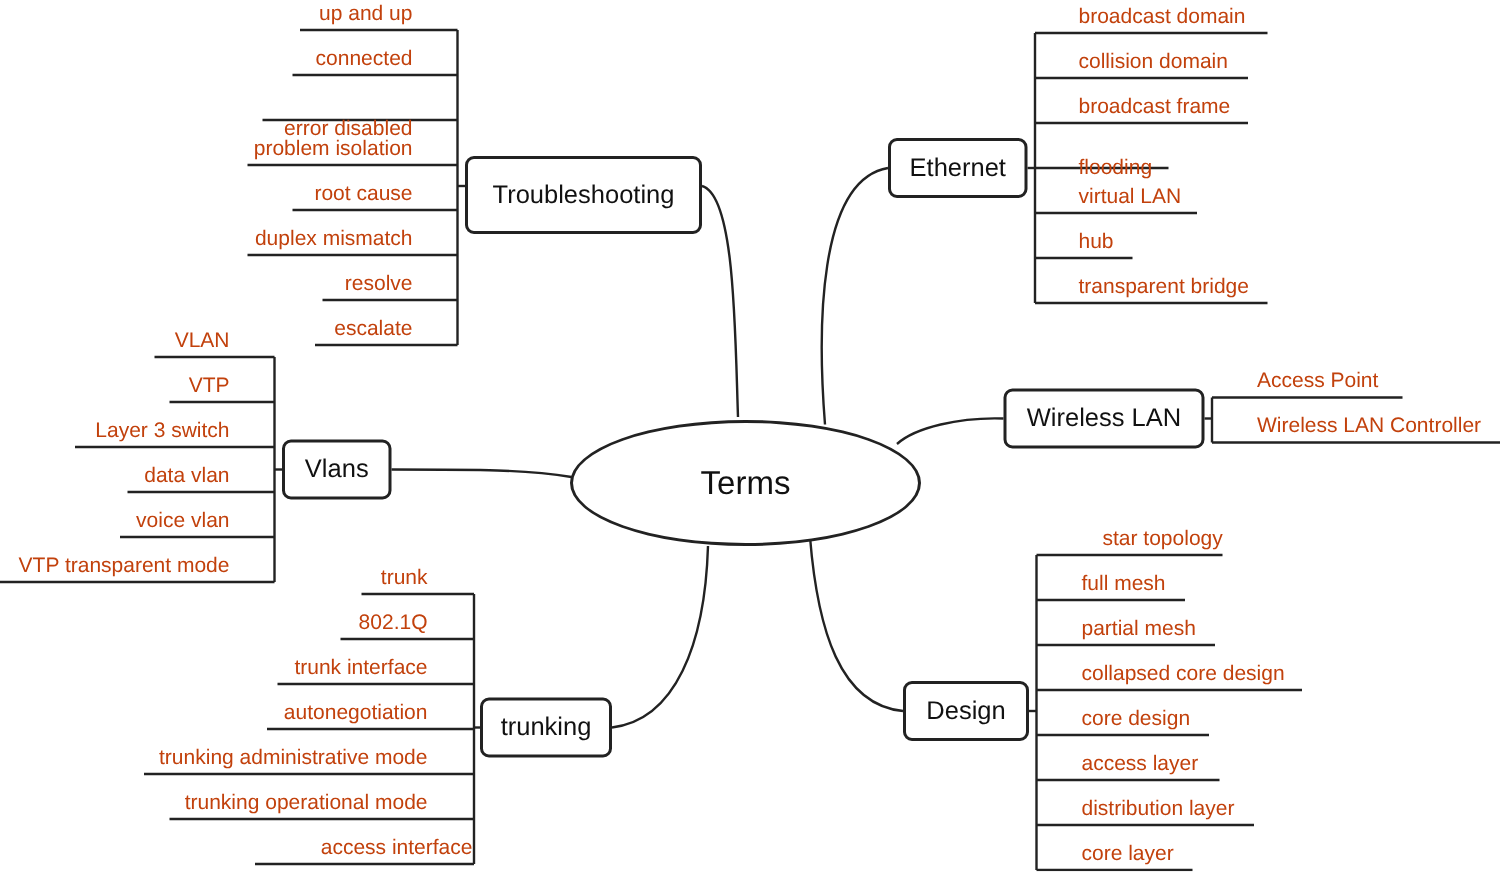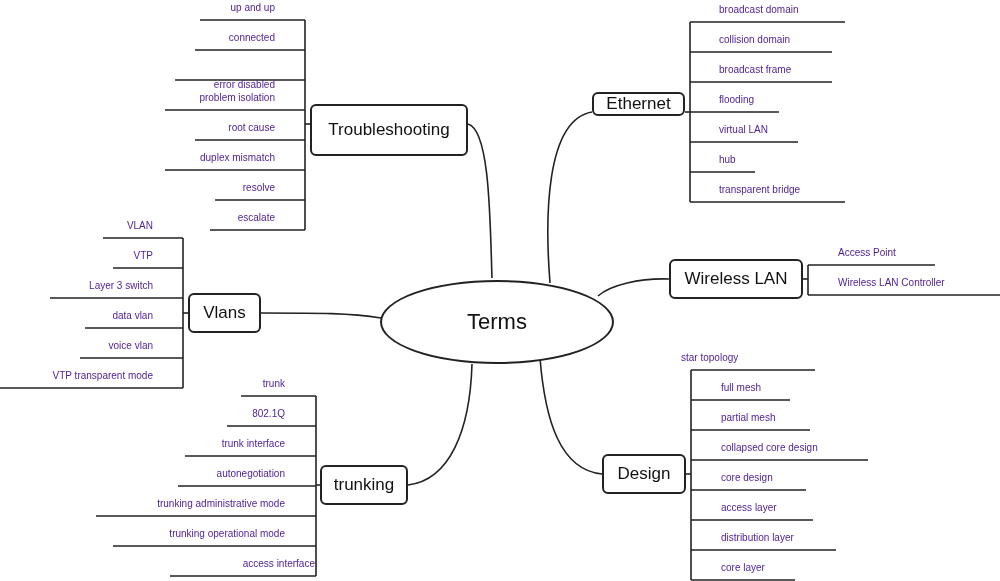--- a/index.html
+++ b/index.html
@@ -4,21 +4,21 @@
 <style>
   html, body { margin: 0; padding: 0; background: #ffffff; }
   #canvas { position: relative; width: 1000px; height: 581px; overflow: hidden; background: #ffffff;
     font-family: "Liberation Sans", sans-serif; color: #111; }
   svg#lines { position: absolute; left: 0; top: 0; width: 1000px; height: 581px; }
   .node { position: absolute; box-sizing: border-box; border: 2px solid #222; border-radius: 6px;
     background: #fff; display: flex; align-items: center; justify-content: center;
     font-size: 17px; color: #111; white-space: nowrap; }
   .central { position: absolute; box-sizing: border-box; border: 2px solid #222; border-radius: 50%;
     background: #fff; display: flex; align-items: center; justify-content: center; font-size: 22px; }
-  .leaf { position: absolute; font-size: 10px; color: #4c1d95; white-space: nowrap; line-height: 16px; }
+  .leaf { position: absolute; font-size: 14px; color: #c2410c; white-space: nowrap; line-height: 16px; }
   .leaf.left { text-align: right; }
 </style>
 </head>
 <body>
 
 <div id="canvas">
   <svg id="lines">
       <path d="M468 124 C 490 130, 490 220, 492 278" fill="none" stroke="#222" stroke-width="1.6"></path>
       <line x1="305" y1="20" x2="305" y2="230" stroke="#222" stroke-width="1.6"></line>
       <line x1="305" y1="124" x2="310" y2="124" stroke="#222" stroke-width="1.6"></line>
@@ -83,21 +83,21 @@
 
   <div id="branch-troubleshooting" class="node" style="left:310px; top:104px; width:158px; height:52px;">
     <span>Troubleshooting</span>
   </div>
   <div id="branch-vlans" class="node" style="left:188px; top:293px; width:73px; height:40px;">
     <span>Vlans</span>
   </div>
   <div id="branch-trunking" class="node" style="left:320px; top:465px; width:88px; height:40px;">
     <span>trunking</span>
   </div>
-  <div id="branch-ethernet" class="node" style="left:592px; top:92px; width:93px; height:24px;">
+  <div id="branch-ethernet" class="node" style="left:592px; top:92px; width:93px; height:40px;">
     <span>Ethernet</span>
   </div>
   <div id="branch-wireless-lan" class="node" style="left:669px; top:259px; width:134px; height:40px;">
     <span>Wireless LAN</span>
   </div>
   <div id="branch-design" class="node" style="left:602px; top:454px; width:84px; height:40px;">
     <span>Design</span>
   </div>
 
   <div id="leaves">
@@ -118,27 +118,27 @@
       <div class="leaf left" style="top: 376px; right: 715px;">trunk</div>
       <div class="leaf left" style="top: 406px; right: 715px;">802.1Q</div>
       <div class="leaf left" style="top: 436px; right: 715px;">trunk interface</div>
       <div class="leaf left" style="top: 466px; right: 715px;">autonegotiation</div>
       <div class="leaf left" style="top: 496px; right: 715px; text-align: center;">trunking administrative mode</div>
       <div class="leaf left" style="top: 526px; right: 715px;">trunking operational mode</div>
       <div class="leaf left" style="top: 556px; right: 685px;">access interface</div>
       <div class="leaf right" style="top: 2px; left: 719px;">broadcast domain</div>
       <div class="leaf right" style="top: 32px; left: 719px;">collision domain</div>
       <div class="leaf right" style="top: 62px; left: 719px;">broadcast frame</div>
-      <div class="leaf right" style="top: 92px; left: 719px;">flooding</div>
+      <div class="leaf right" style="top: 103px; left: 719px;">flooding</div>
       <div class="leaf right" style="top: 122px; left: 719px;">virtual LAN</div>
       <div class="leaf right" style="top: 152px; left: 719px;">hub</div>
       <div class="leaf right" style="top: 182px; left: 719px;">transparent bridge</div>
       <div class="leaf right" style="top: 245px; left: 838px;">Access Point</div>
       <div class="leaf right" style="top: 275px; left: 838px;">Wireless LAN Controller</div>
-      <div class="leaf right" style="top: 350px; left: 681px;">star topology</div>
+      <div class="leaf right" style="top: 350px; left: 735px;">star topology</div>
       <div class="leaf right" style="top: 380px; left: 721px;">full mesh</div>
       <div class="leaf right" style="top: 410px; left: 721px;">partial mesh</div>
       <div class="leaf right" style="top: 440px; left: 721px;">collapsed core design</div>
       <div class="leaf right" style="top: 470px; left: 721px;">core design</div>
       <div class="leaf right" style="top: 500px; left: 721px;">access layer</div>
       <div class="leaf right" style="top: 530px; left: 721px;">distribution layer</div>
       <div class="leaf right" style="top: 560px; left: 721px;">core layer</div>
     </div>
 </div>
 

